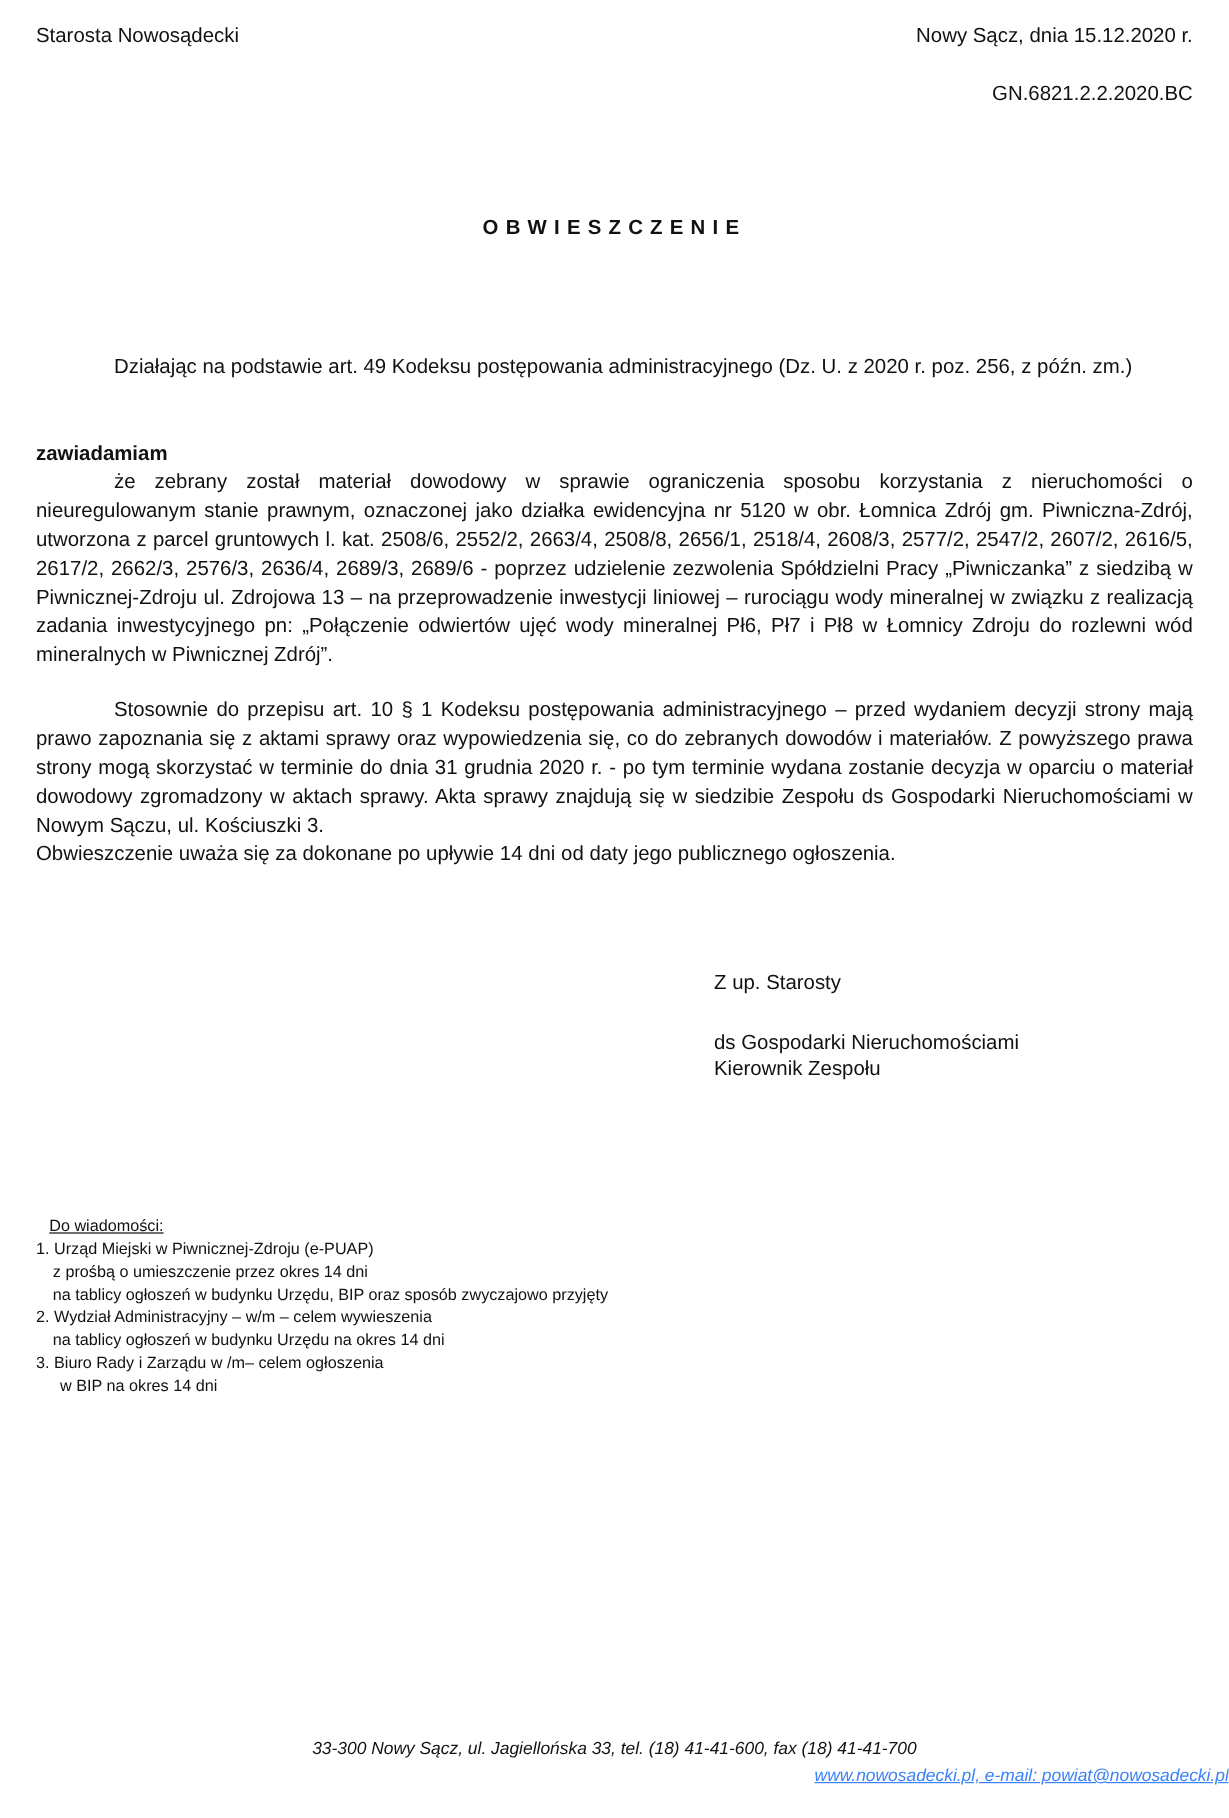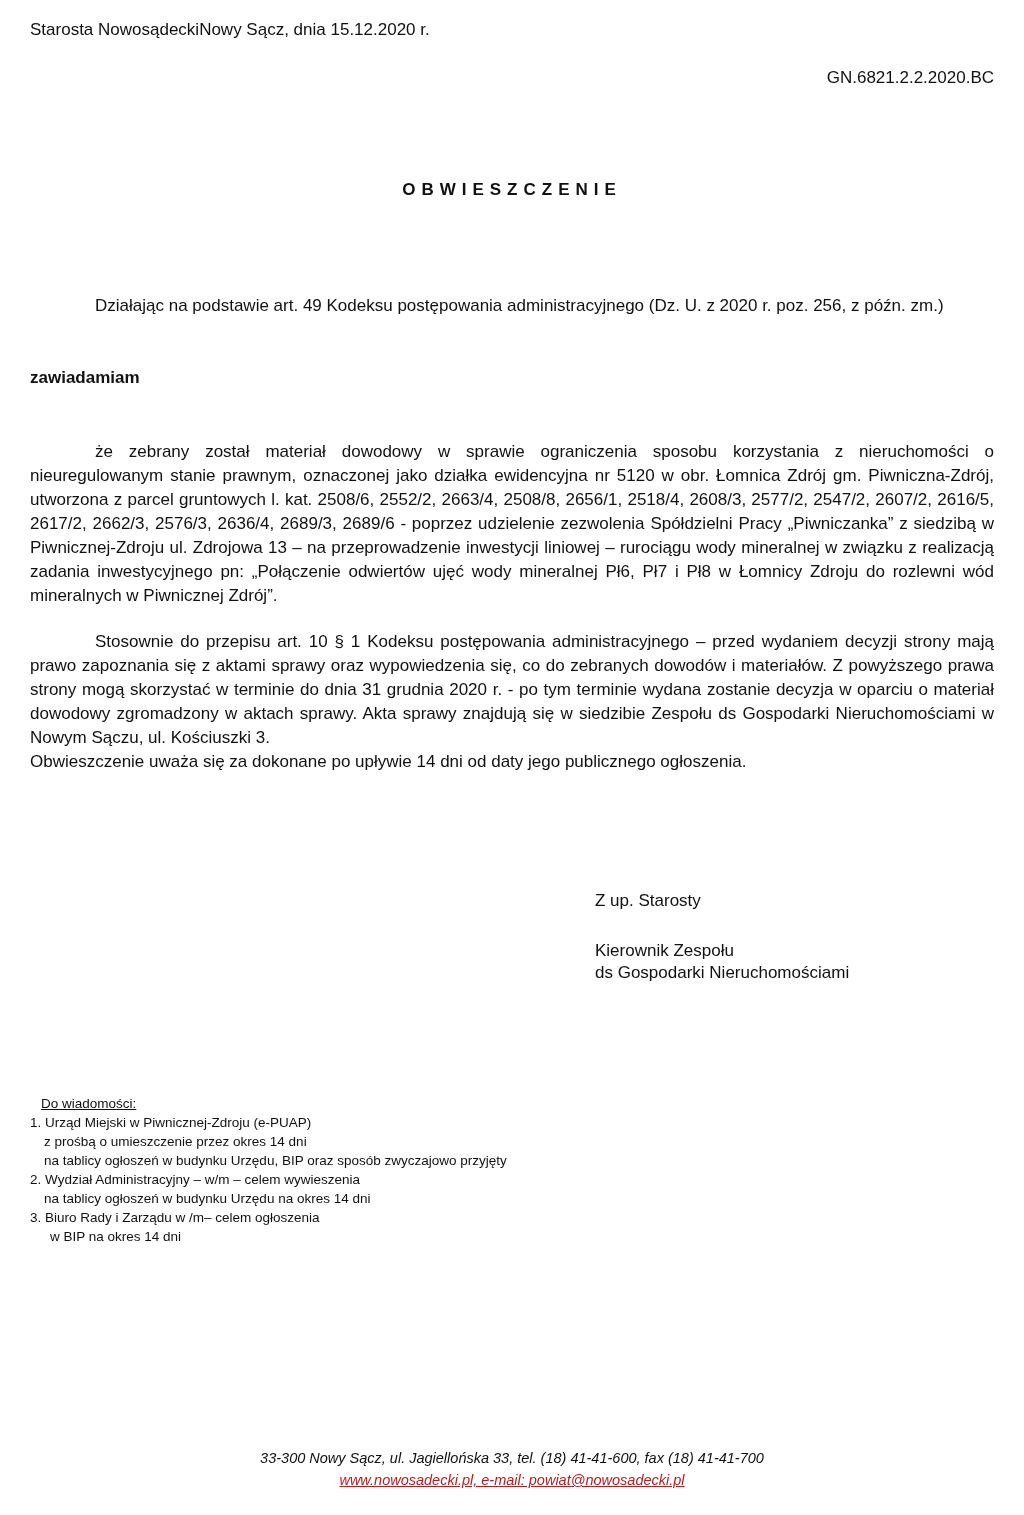--- a/index.html
+++ b/index.html
@@ -16,21 +16,21 @@
     color: #111111;
     font-family: "Liberation Sans", "DejaVu Sans", sans-serif;
     font-size: 17px;
     line-height: 24px;
     box-sizing: border-box;
     padding: 18px 30px 0 30px;
     overflow: hidden;
   }
   .header-row {
     display: flex;
-    justify-content: flex-start;
+    justify-content: space-between;
     align-items: baseline;
   }
   .case-number {
     margin-top: 24px;
     text-align: right;
   }
   .doc-title {
     margin-top: 88px;
     text-align: center;
     font-weight: bold;
@@ -45,32 +45,31 @@
   .subtitle {
     margin-top: 48px;
     font-weight: bold;
   }
   .body-par {
     margin: 0;
     text-align: justify;
     text-indent: 65px;
   }
   .body-par.first {
-    margin-top: 50px;
   }
   .body-par.second {
     margin-top: 22px;
   }
   .body-par.no-indent {
     text-indent: 0;
   }
   .deadline {
   }
   .signature {
-    margin-top: 116px;
+    margin-top: 84px;
     margin-left: 565px;
   }
   .signature .authority {
     margin-bottom: 28px;
   }
   .signature div {
     line-height: 22px;
   }
   .distribution {
     margin-top: 110px;
@@ -88,22 +87,23 @@
     left: 0;
     bottom: 24px;
     width: 100%;
     text-align: center;
     font-size: 14.5px;
     line-height: 22px;
     color: #111111;
     font-style: italic;
   }
   .footer .links {
-    color: #b91c1c;
+    color: #3b82f6;
     text-decoration: underline;
+    text-align: right;
   }
 </style>
 </head>
 <body>
 
 <div class="page">
 
   <div class="header-row">
     <span>Starosta Nowosądecki</span>
     <span>Nowy Sącz, dnia 15.12.2020 r.</span>
@@ -118,22 +118,22 @@
   <div class="subtitle">zawiadamiam</div>
 
   <p class="body-par first">że zebrany został materiał dowodowy w sprawie ograniczenia sposobu korzystania z nieruchomości o nieuregulowanym stanie prawnym, oznaczonej jako działka ewidencyjna nr 5120 w obr. Łomnica Zdrój gm. Piwniczna-Zdrój, utworzona z parcel gruntowych l. kat. 2508/6, 2552/2, 2663/4, 2508/8, 2656/1, 2518/4, 2608/3, 2577/2, 2547/2, 2607/2, 2616/5, 2617/2, 2662/3, 2576/3, 2636/4, 2689/3, 2689/6 - poprzez udzielenie zezwolenia Spółdzielni Pracy „Piwniczanka” z siedzibą w Piwnicznej-Zdroju ul. Zdrojowa 13 – na przeprowadzenie inwestycji liniowej – rurociągu wody mineralnej w związku z realizacją zadania inwestycyjnego pn: „Połączenie odwiertów ujęć wody mineralnej Pł6, Pł7 i Pł8 w Łomnicy Zdroju do rozlewni wód mineralnych w Piwnicznej Zdrój”.</p>
 
   <p class="body-par second"><span>Stosownie do przepisu art. 10 § 1 Kodeksu postępowania administracyjnego – przed wydaniem decyzji strony mają prawo zapoznania się z aktami sprawy oraz wypowiedzenia się, co do zebranych dowodów i materiałów. Z powyższego prawa strony mogą skorzystać </span><span class="deadline">w terminie do dnia 31 grudnia 2020 r.</span><span> - po tym terminie wydana zostanie decyzja w oparciu o materiał dowodowy zgromadzony w aktach sprawy. Akta sprawy znajdują się w siedzibie Zespołu ds Gospodarki Nieruchomościami w Nowym Sączu, ul. Kościuszki 3.</span></p>
 
   <p class="body-par no-indent">Obwieszczenie uważa się za dokonane po upływie 14 dni od daty jego publicznego ogłoszenia.</p>
 
   <div class="signature">
     <div class="authority">Z up. Starosty</div>
+    <div>ds Gospodarki Nieruchomościami</div>
     <div>Kierownik Zespołu</div>
-    <div>ds Gospodarki Nieruchomościami</div>
   </div>
 
   <div class="distribution">
     <div class="heading">Do wiadomości:</div>
     <div class="dist-line">1.  Urząd Miejski w Piwnicznej-Zdroju (e-PUAP)</div>
     <div class="dist-line ind-1">z prośbą o umieszczenie przez okres 14 dni</div>
     <div class="dist-line ind-1">na tablicy ogłoszeń w budynku Urzędu, BIP oraz sposób zwyczajowo przyjęty</div>
     <div class="dist-line">2. Wydział Administracyjny – w/m – celem wywieszenia</div>
     <div class="dist-line ind-1">na tablicy ogłoszeń w budynku Urzędu na okres 14 dni</div>
     <div class="dist-line">3. Biuro Rady i Zarządu w /m– celem ogłoszenia</div>

